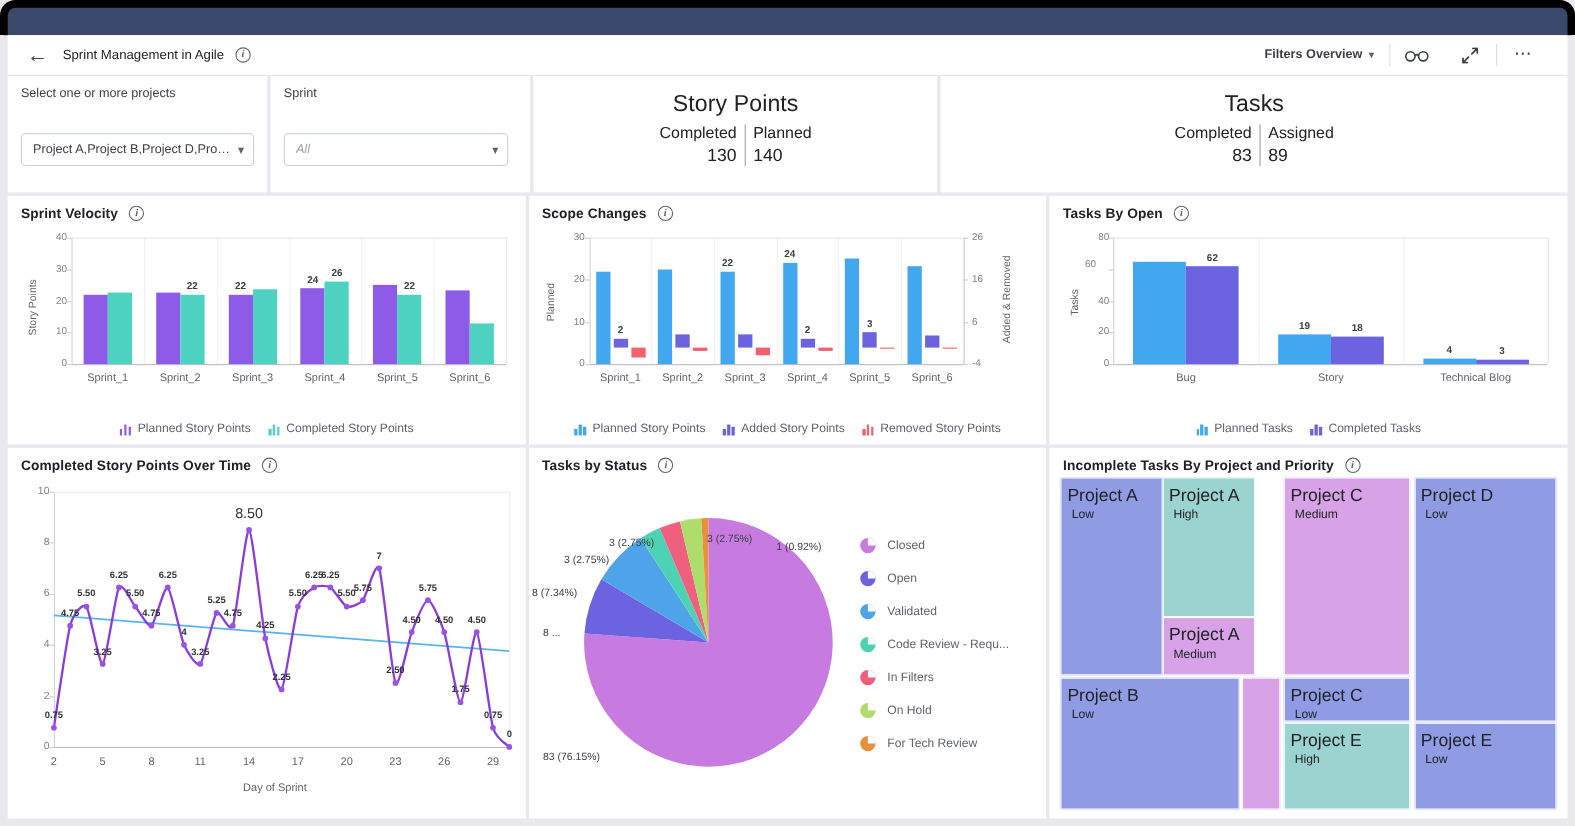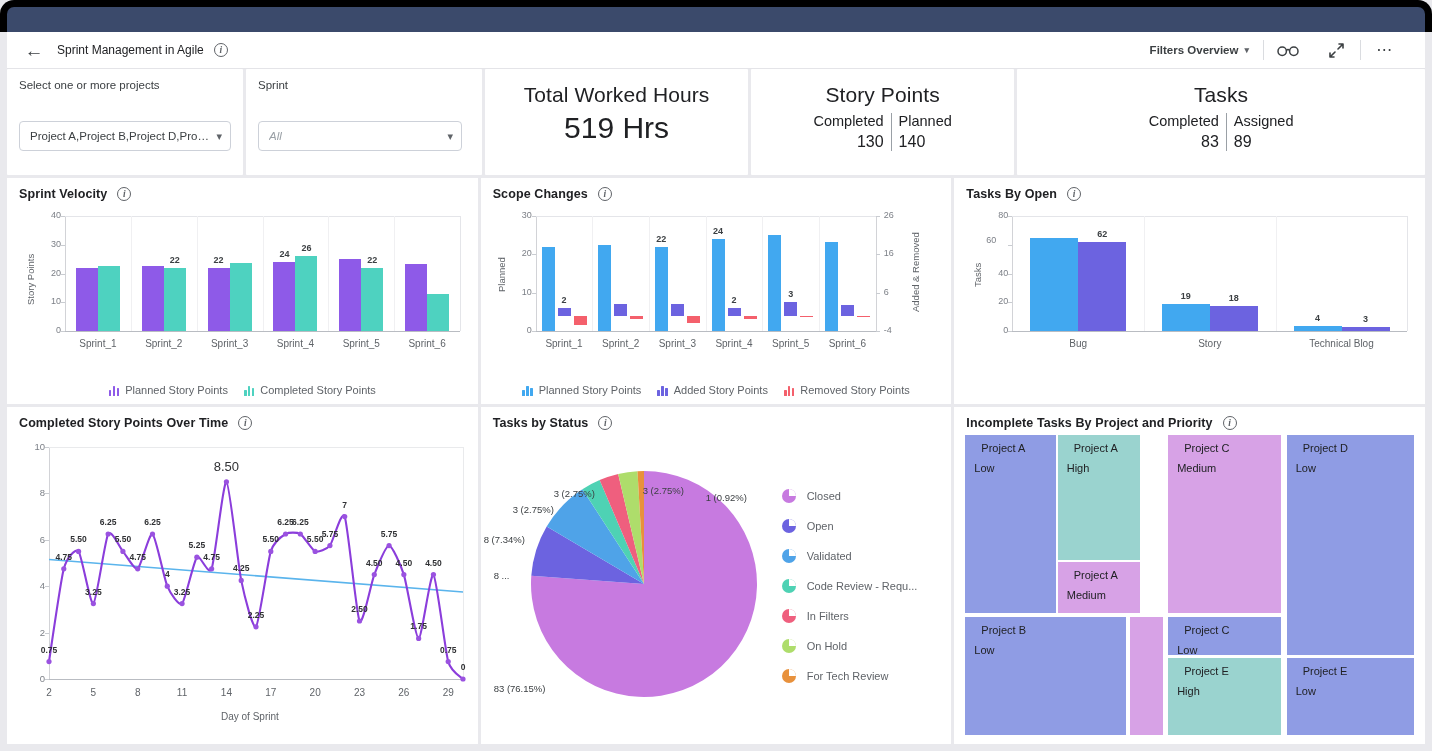--- a/index.html
+++ b/index.html
@@ -125,21 +125,21 @@
     content: ""; position: absolute; right: 0; top: 0; width: 7px; height: 7px;
     background: #fff; border-radius: 0 100% 0 0;
   }
   .pie-legend-text { font-size: 11px; color: #5f6368; white-space: nowrap; text-align: right; }
 
   .pie-label { position: absolute; font-size: 9.5px; color: #3c4043; white-space: nowrap; }
 
   
   .treemap { position: absolute; left: 10px; top: 27px; right: 10px; bottom: 8px; }
   .tm-cell { position: absolute; border: 1.5px solid #fff; overflow: hidden; }
-  .tm-proj { position: absolute; left: 16px; top: 7px; font-size: 11px; color: #202124; white-space: nowrap; }
+  .tm-proj { position: absolute; left: 5px; top: 7px; font-size: 16px; color: #202124; white-space: nowrap; }
   .tm-pri  { position: absolute; left: 9px; top: 27px; font-size: 11px; color: #202124; white-space: nowrap; }
 
   svg { display: block; }
 </style>
 </head>
 <body>
 
 <div id="app">
 
   <div class="navbar"></div>
@@ -185,24 +185,20 @@
     </div>
 
     <div class="panel filter-card" style="width:236px;">
       <div class="filter-label">Sprint</div>
       <div class="select-box" style="width:204px;">
         <span class="val ph">All</span>
         <span class="select-chev">▾</span>
       </div>
     </div>
 
-    <div class="panel kpi-card">
-      <div class="kpi-title">Total Worked Hours</div>
-      <div class="kpi-big">519 Hrs</div>
-    </div>
 
     <div class="panel kpi-card">
       <div class="kpi-title">Story Points</div>
       <div class="kpi-sub">
         <div class="kpi-col">
           <span class="kpi-sub-label">Completed</span>
           <span class="kpi-sub-val">130</span>
         </div>
         <div class="kpi-vline"></div>
         <div class="kpi-col right">
@@ -422,20 +418,38 @@
           <div class="cat-label" style="left:152.5px;top:122px;width:90px">Story</div>
           <div class="bar" style="left:149.5px;top:88.40625px;width:48px;height:26.59375px;background:#41a8f0;bottom:auto"></div>
           <div class="bar-val" style="left:155.5px;top:75.40625px;width:36px">19</div>
           <div class="bar" style="left:197.5px;top:89.84375px;width:48px;height:25.15625px;background:#6c63e0;bottom:auto"></div>
           <div class="bar-val" style="left:203.5px;top:76.84375px;width:36px">18</div>
           <div class="cat-label" style="left:284.16666666666663px;top:122px;width:90px">Technical Blog</div>
           <div class="bar" style="left:281.16666666666663px;top:109.96875px;width:48px;height:5.03125px;background:#41a8f0;bottom:auto"></div>
           <div class="bar-val" style="left:287.16666666666663px;top:96.96875px;width:36px">4</div>
           <div class="bar" style="left:329.16666666666663px;top:111.40625px;width:48px;height:3.59375px;background:#6c63e0;bottom:auto"></div>
           <div class="bar-val" style="left:335.16666666666663px;top:98.40625px;width:36px">3</div>
+        </div>
+      <div class="legend" id="legend-type">
+          <div class="legend-item">
+            <div class="legend-glyph">
+              <i style="height:6px;background:#41a8f0"></i>
+              <i style="height:10px;background:#41a8f0"></i>
+              <i style="height:7.5px;background:#41a8f0"></i>
+            </div>
+            <span class="legend-text">Planned Tasks</span>
+          </div>
+          <div class="legend-item">
+            <div class="legend-glyph">
+              <i style="height:6px;background:#6c63e0"></i>
+              <i style="height:10px;background:#6c63e0"></i>
+              <i style="height:7.5px;background:#6c63e0"></i>
+            </div>
+            <span class="legend-text">Completed Tasks</span>
+          </div>
         </div>
     </div>
   </div>
 
   <div class="row-charts-b">
 
     <div class="chart-card">
       <div class="chart-head">
         <span class="chart-title">Completed Story Points Over Time</span>
         <span class="info-icon">i</span>

